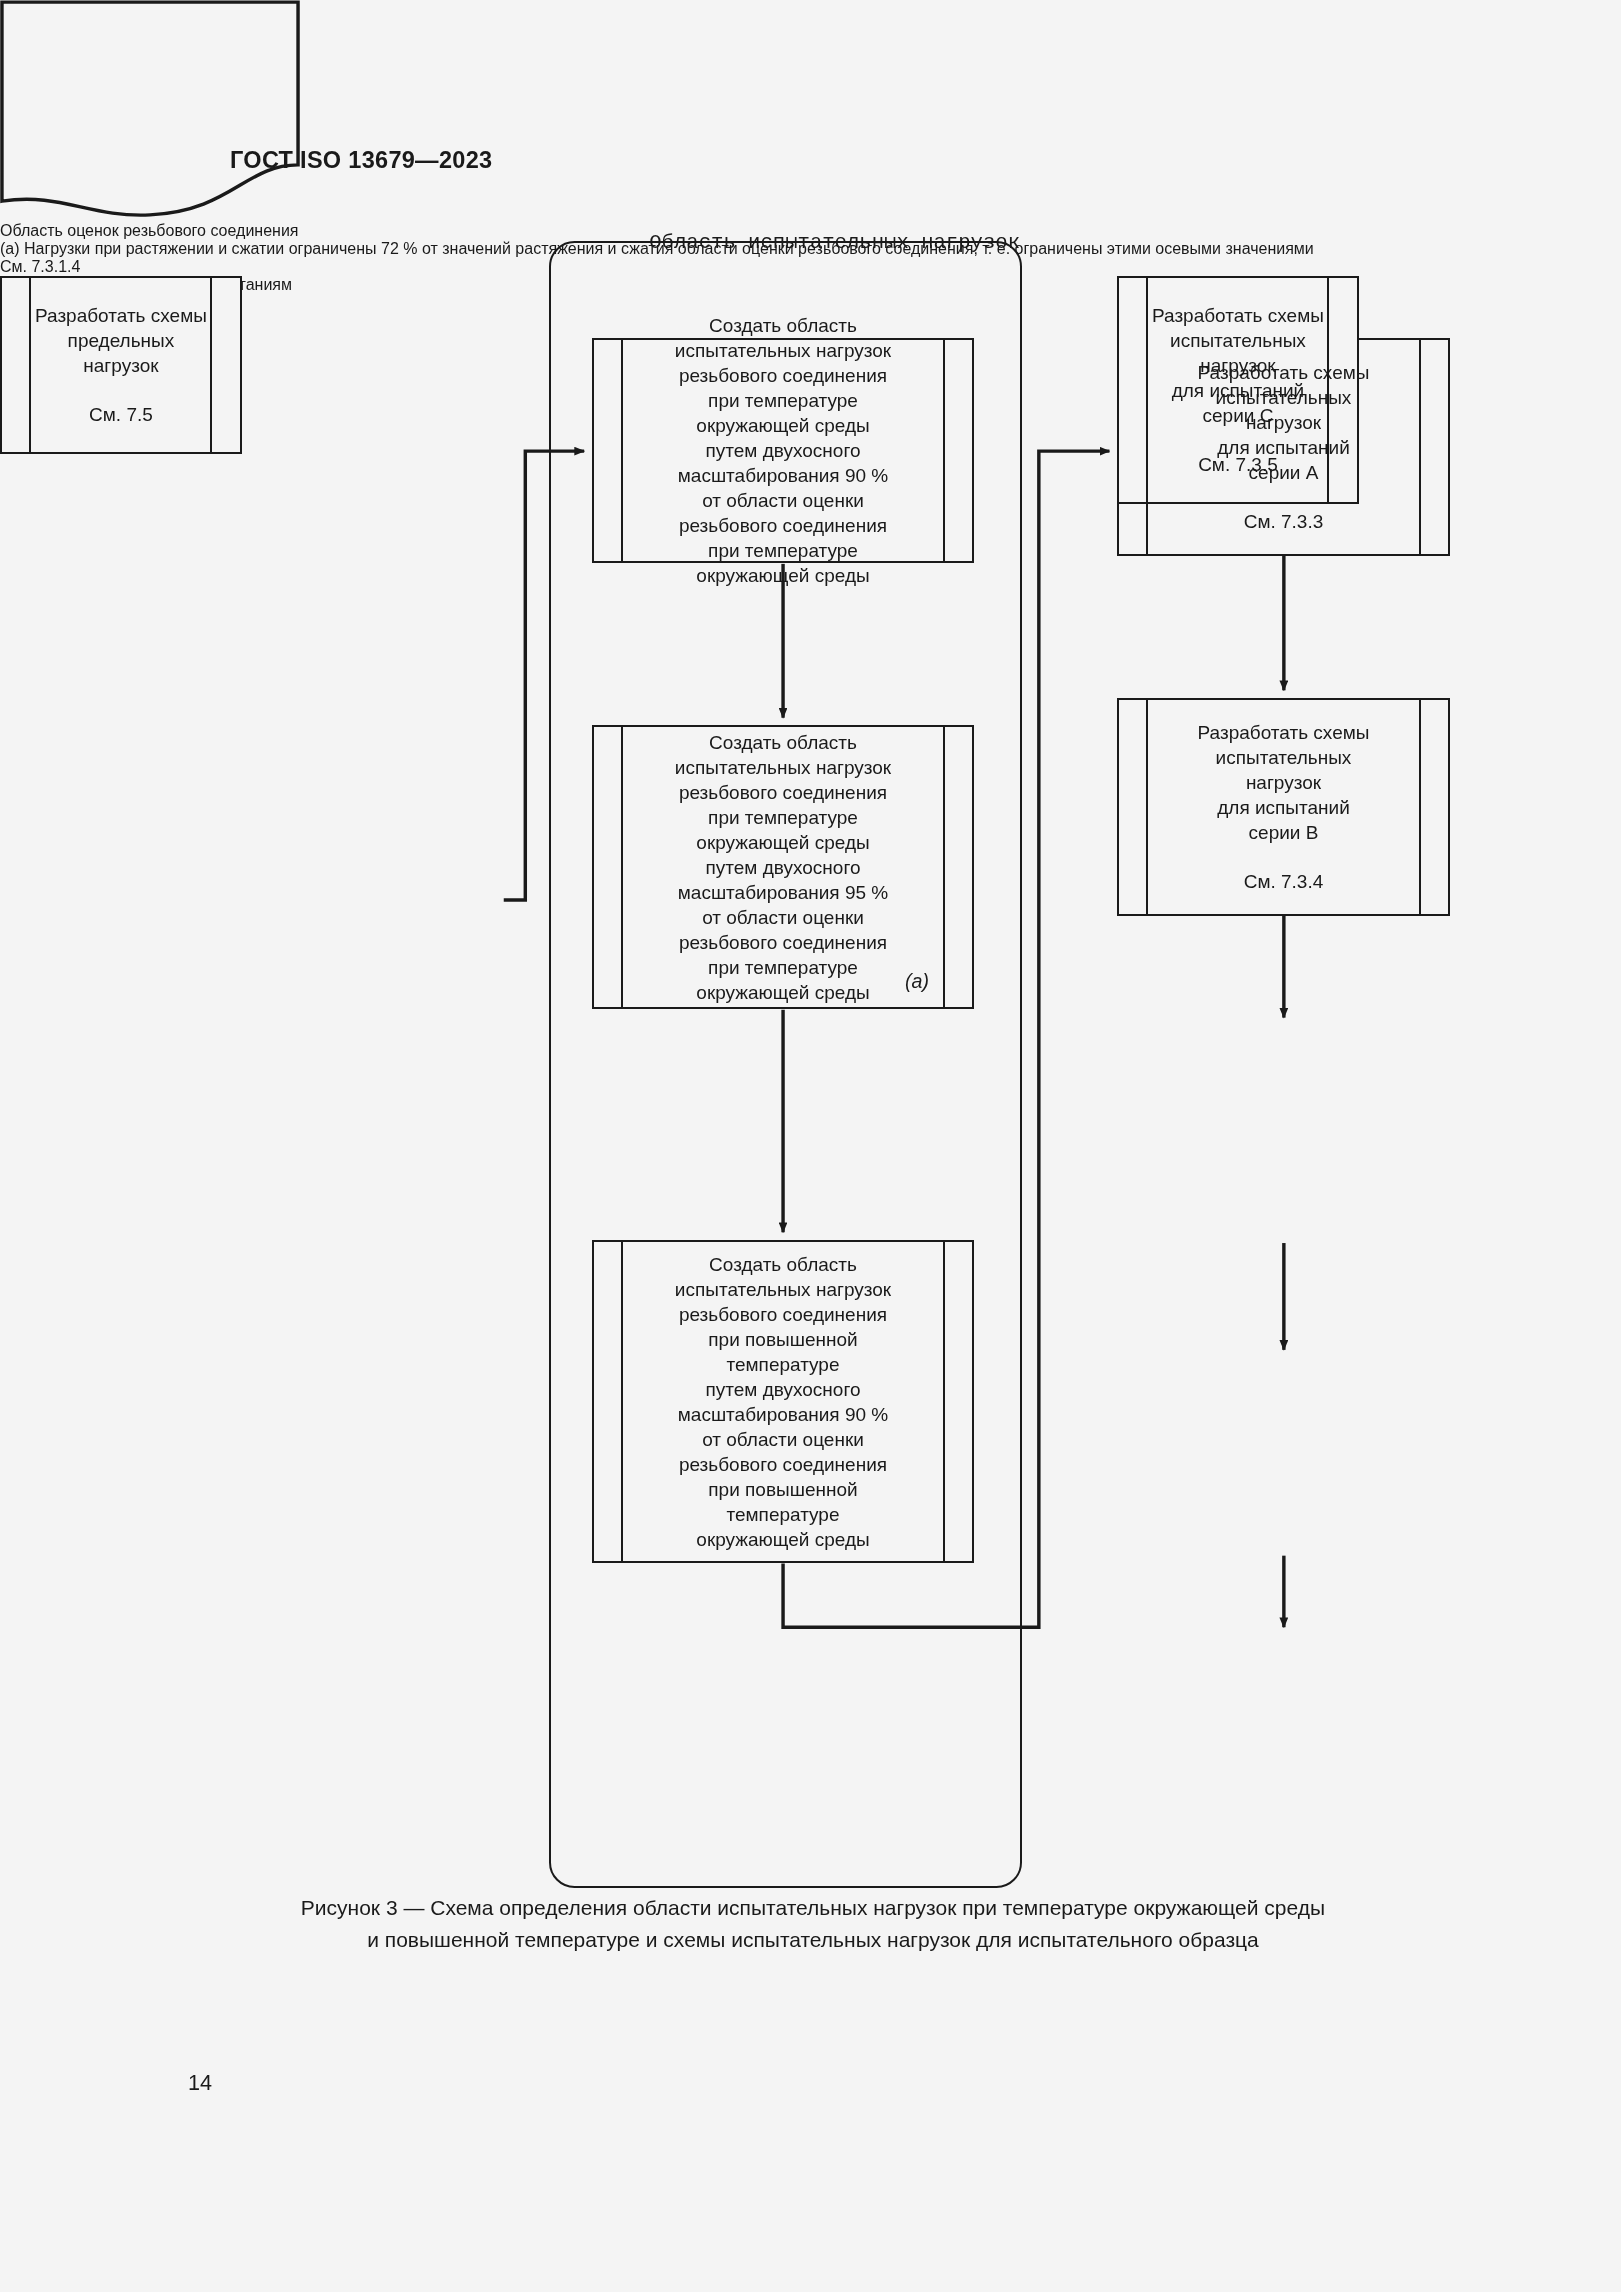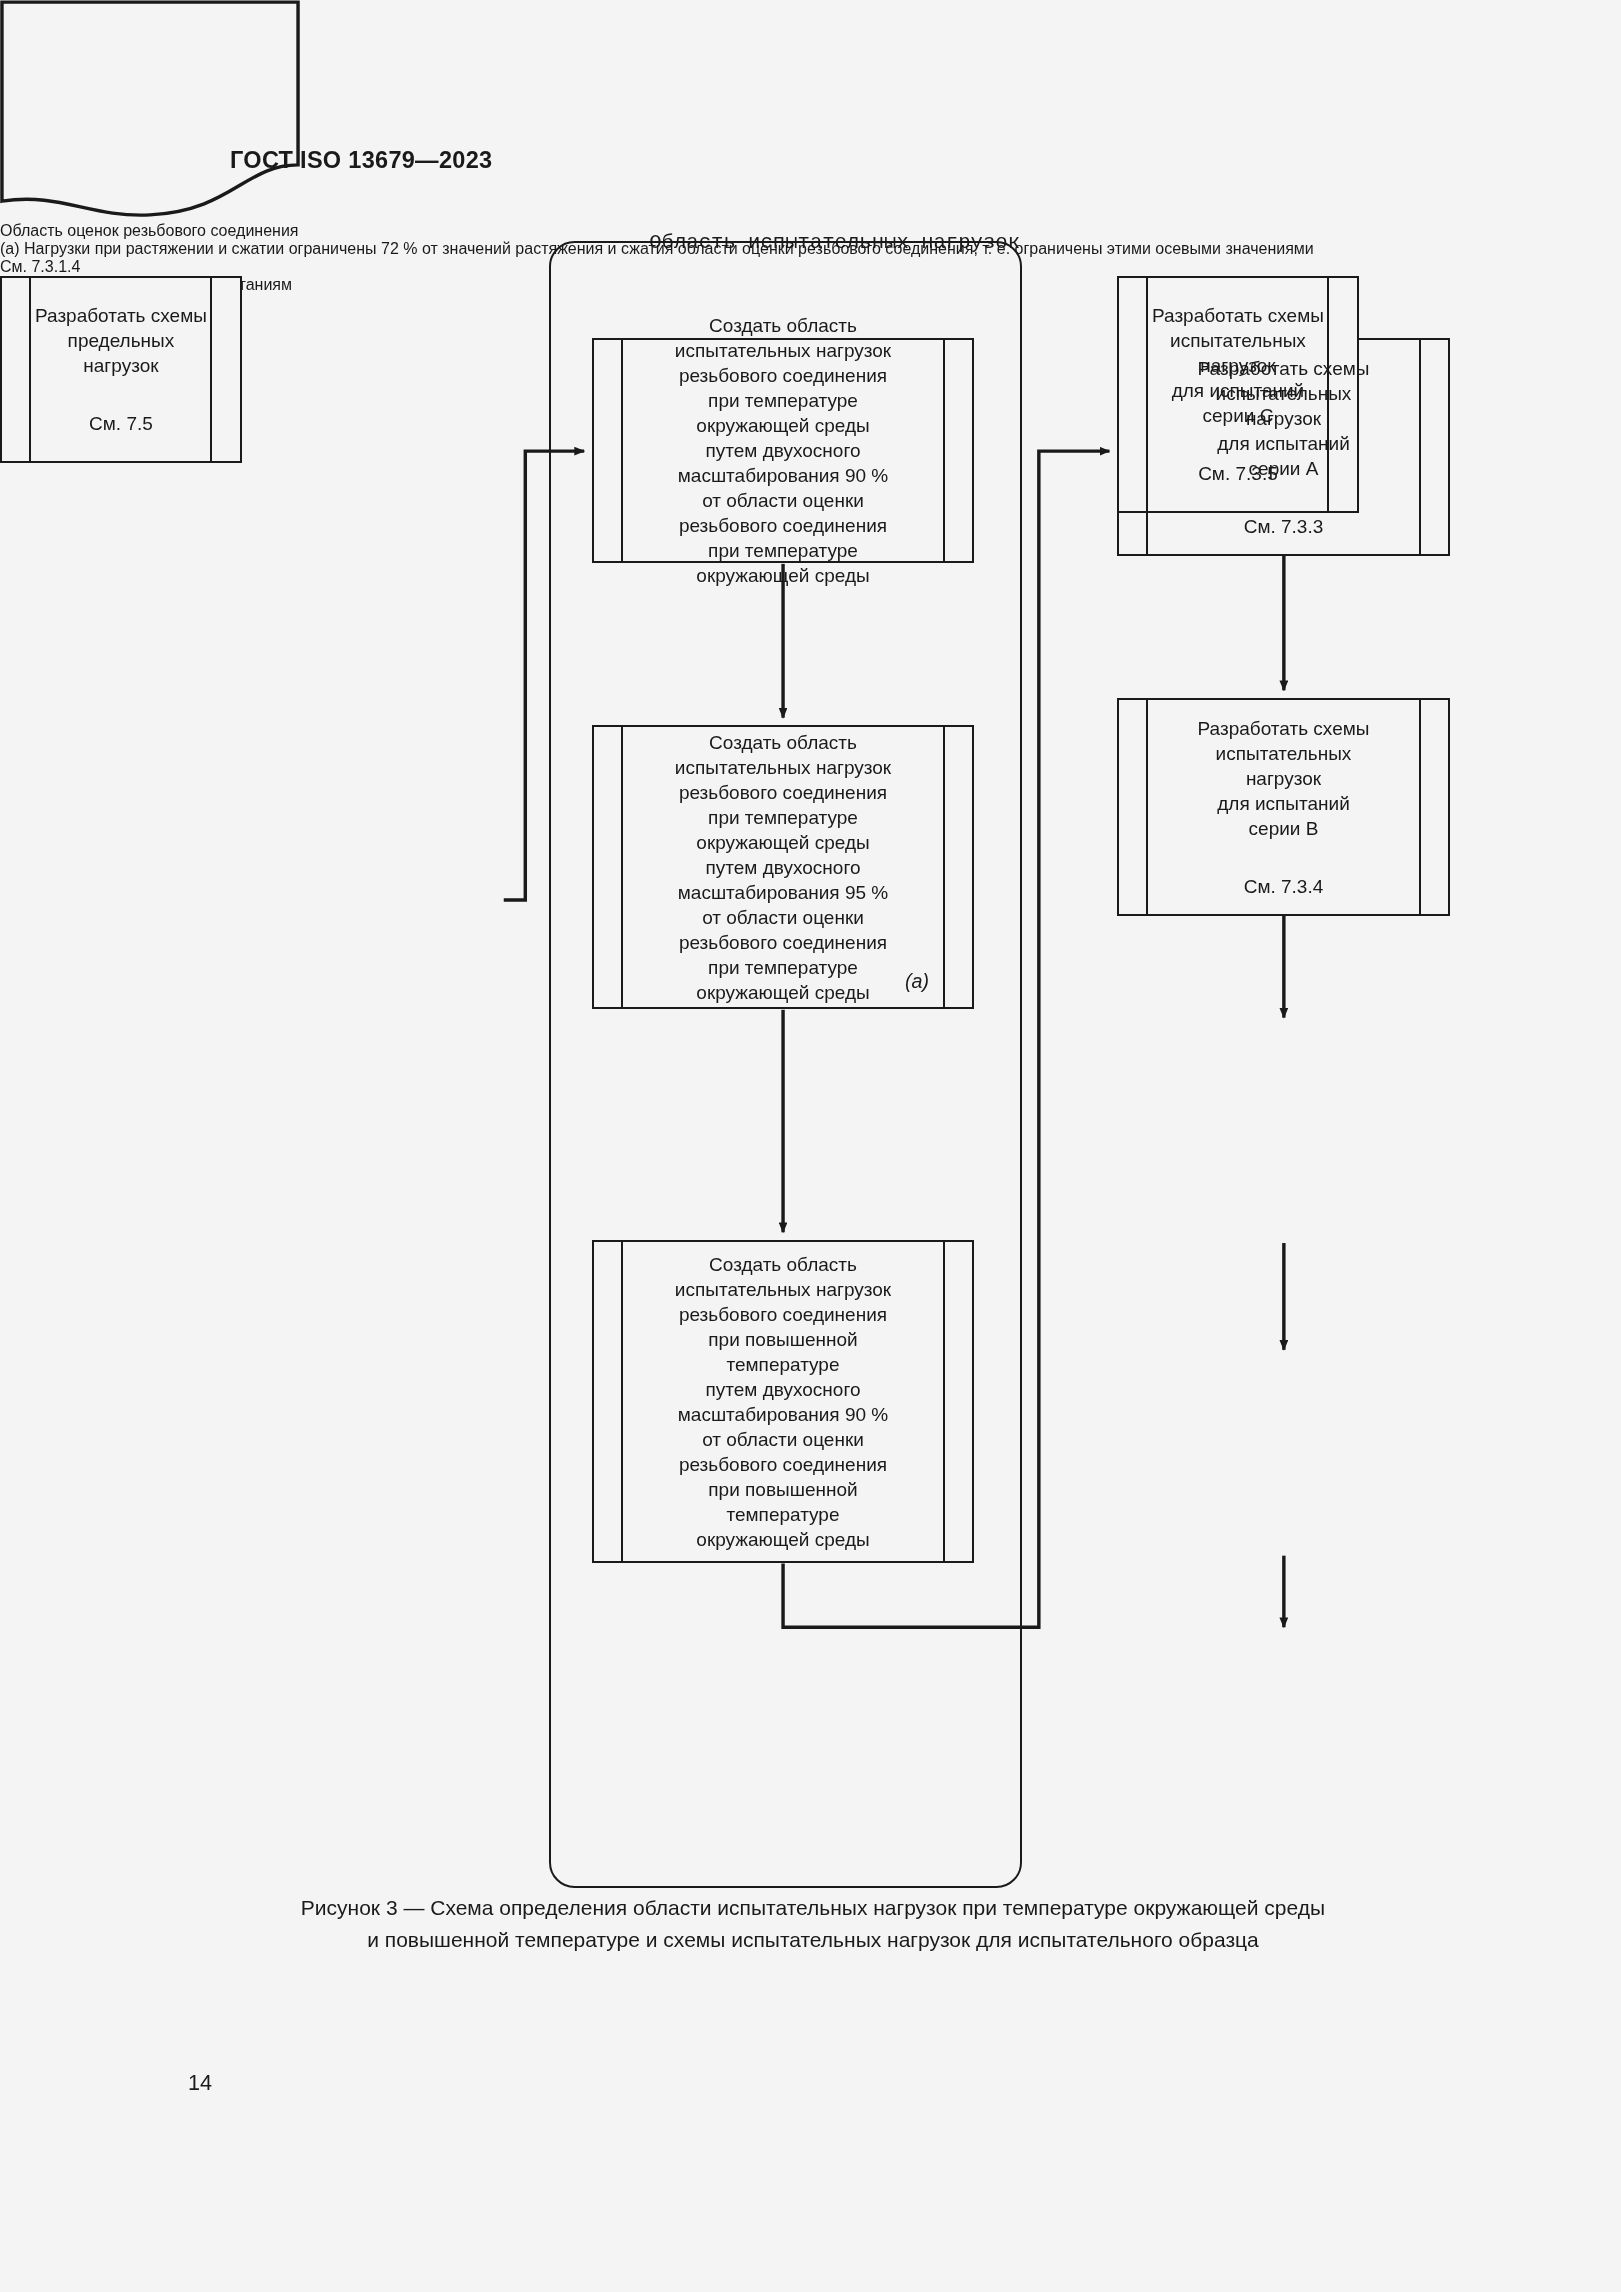--- a/index.html
+++ b/index.html
@@ -113,21 +113,21 @@
     position: relative;
     z-index: 2;
     text-align: center;
     font-size: 19px;
     line-height: 25px;
     padding: 0 33px;
     white-space: pre-line;
   }
   .proc-ref {
     display: block;
-    margin-top: 33px;
+    margin-top: 24px;
   }
   .proc-note {
     position: absolute;
     right: 43px;
     bottom: 13.7px;
     font-size: 19.6px;
     font-style: italic;
     z-index: 3;
   }
 

